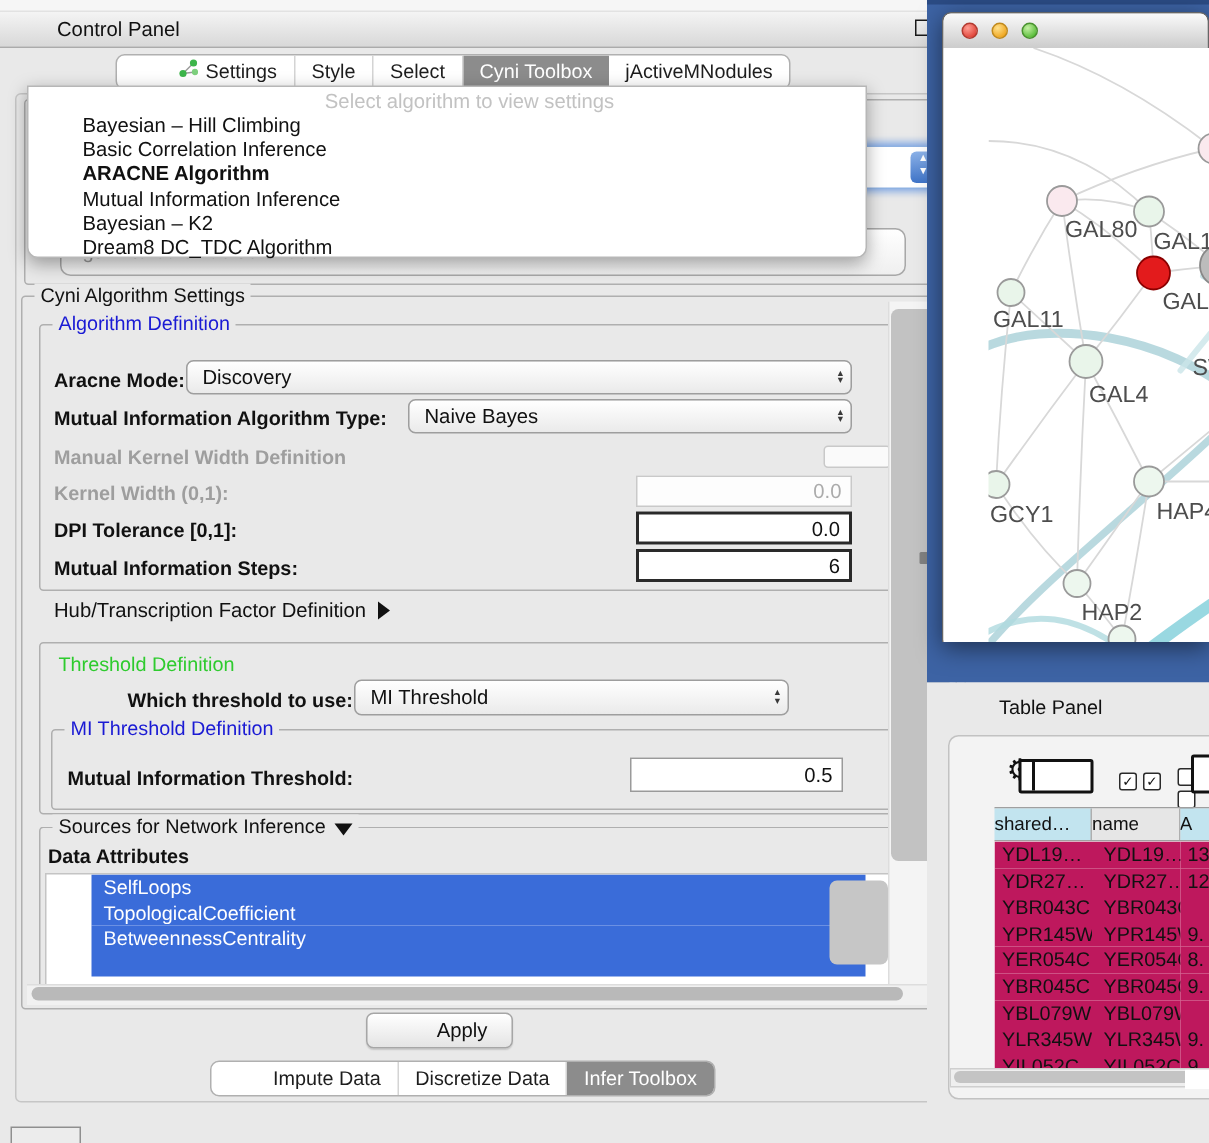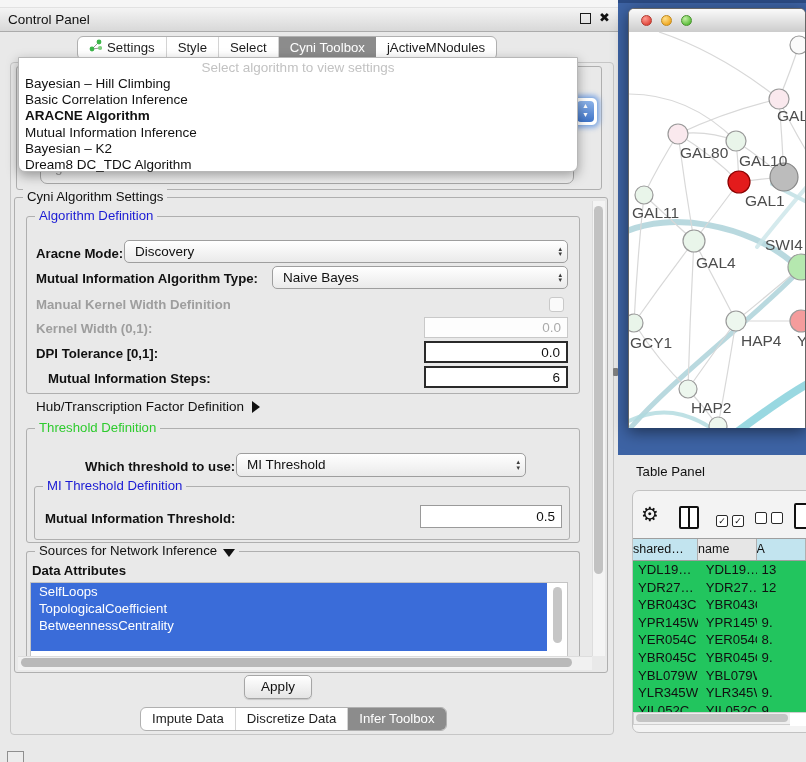--- a/index.html
+++ b/index.html
@@ -1,18 +1,18 @@
 <!DOCTYPE html>
 <html style="--sel-blue: #3A6CD9; --sel-tab: #8C8C8C; --title-blue: #1A1AD4; --title-green: #2ECB2E; --desk-blue: #3D63A4;"><head>
 <meta charset="utf-8">
 <style>
   html,body{margin:0;padding:0;}
   #stage{position:relative;width:806px;height:762px;overflow:hidden;background:#E9E9E9;
          font-family:"Liberation Sans","DejaVu Sans",sans-serif;font-size:13px;color:#111;}
-  .abs{position:absolute;}
+  .abs{position:absolute;padding-left:30px;}
 
   
   #cp-topstrip{left:0;top:0;width:618px;height:7px;background:#F6F6F6;border-bottom:1px solid #E2E2E2;}
   #cp-titlebar{left:0;top:8px;width:618px;height:23px;background:linear-gradient(#F4F4F4,#D8D8D8);
                border-bottom:1px solid #ABABAB;}
   #cp-title{left:8px;top:4px;font-size:13.5px;}
   #cp-btns{right:8px;top:4px;display:flex;gap:8px;align-items:center;}
   #float-btn{width:9px;height:9px;border:1.5px solid #1A1A1A;display:inline-block;}
   #close-btn{font-size:13px;font-weight:bold;line-height:12px;}
 
@@ -43,21 +43,21 @@
   
   #algo-popup{left:18px;top:57px;width:560px;height:115px;background:#FFF;border:1px solid #B7B7B7;
               border-radius:0 0 7px 7px;box-shadow:0 4px 12px rgba(0,0,0,.35);z-index:50;padding-top:2px;box-sizing:border-box;}
   #popup-header{text-align:center;color:#C2C2C2;font-size:13.5px;height:16px;line-height:16px;}
   .popup-item{padding-left:6px;font-size:13.5px;height:16.2px;line-height:16.2px;white-space:nowrap;}
   .popup-item.bold{font-weight:bold;}
 
   
   #settings-group{left:14px;top:197px;width:592px;height:474px;}
   .blue-t{color:var(--title-blue,#1A1AD4);}
-  .green-t{color:var(--title-green,#2ECB2E);}
+  .green-t{color:var(--title-green,#2ECB2E);margin-top:15px;}
   .lbl{position:absolute;font-weight:bold;font-size:13.2px;white-space:nowrap;}
   .lbl.dis{color:#9E9E9E;}
   .plain{position:absolute;font-size:13.5px;white-space:nowrap;}
 
   .combo{position:absolute;background:linear-gradient(#FFFFFF,#EAEAEA);border:1px solid #9E9E9E;border-radius:5px;
          font-size:13.5px;line-height:21px;padding-left:10px;box-sizing:border-box;height:23px;}
   .stepper{position:absolute;right:5px;top:50%;transform:translateY(-50%);color:#3A3A3A;text-align:center;}
   .stepper i{display:block;font-style:normal;font-size:7px;line-height:5.5px;font-family:"DejaVu Sans",sans-serif;}
 
   .field{position:absolute;background:#FFF;font-size:13.5px;text-align:right;padding-right:6px;box-sizing:border-box;
@@ -120,21 +120,21 @@
   #tb-unchecked{left:755px;top:512px;}
   #tb-doc{left:794px;top:503px;width:15px;height:22px;border:2px solid #111;background:#FFF;border-radius:2px;}
 
   #gtable{left:633px;top:538px;width:173px;}
   .thead{display:flex;height:21px;border-top:1px solid #9F9F9F;border-bottom:1px solid #9F9F9F;}
   .th{font-size:12.5px;text-align:left;line-height:20px;background:#E6E6E6;border-right:1px solid #AFAFAF;
       box-sizing:border-box;overflow:hidden;white-space:nowrap;}
   .th.hl{background:#C2E4EF;}
   #tbody{height:153px;overflow:hidden;background:#FFF;}
   .tr{display:flex;height:17.6px;}
-  .td{font-size:13.2px;line-height:17.6px;box-sizing:border-box;overflow:hidden;white-space:nowrap;background:#22c55e;}
+  .td{font-size:13.2px;line-height:17.6px;box-sizing:border-box;overflow:hidden;white-space:nowrap;background:#be185d;}
   #table-htrack{left:633px;top:712px;width:173px;height:13px;background:#EFEFEF;border:1px solid #CFCFCF;box-sizing:border-box;}
   #table-hthumb{left:636px;top:714px;width:152px;height:8px;background:#C4C4C4;border-radius:4px;}
   #table-hcorner{left:790px;top:712px;width:16px;height:13px;background:#FFF;border-top:1px solid #CFCFCF;}
 </style>
 </head>
 <body>
 
 <div id="stage">
 
   <div class="abs" id="cp-topstrip"></div>
@@ -222,21 +222,21 @@
   <span class="lbl dis" style="left:36px;top:297px;">Manual Kernel Width Definition</span>
   <div class="abs" id="cb-kernel"></div>
   <span class="lbl dis" style="left:36px;top:321px;">Kernel Width (0,1):</span>
   <div class="abs field dis" style="left:424px;top:317px;width:144px;height:21px;">
     <span>0.0</span>
   </div>
   <span class="lbl" style="left:36px;top:346px;">DPI Tolerance [0,1]:</span>
   <div class="abs field dark" style="left:424px;top:341px;width:144px;height:22px;">
     <span>0.0</span>
   </div>
-  <span class="lbl" style="left:36px;top:371px;margin-left:12px;">Mutual Information Steps:</span>
+  <span class="lbl" style="left:36px;top:371px;">Mutual Information Steps:</span>
   <div class="abs field dark" style="left:424px;top:366px;width:144px;height:22px;">
     <span>6</span>
   </div>
 
   <span class="plain" style="left:36px;top:399px;">
     <span>Hub/Transcription Factor Definition</span><span class="arrow-right"></span>
   </span>
 
   <div class="abs groupbox" id="threshold-group">
     <span class="legend green-t">Threshold Definition</span>

